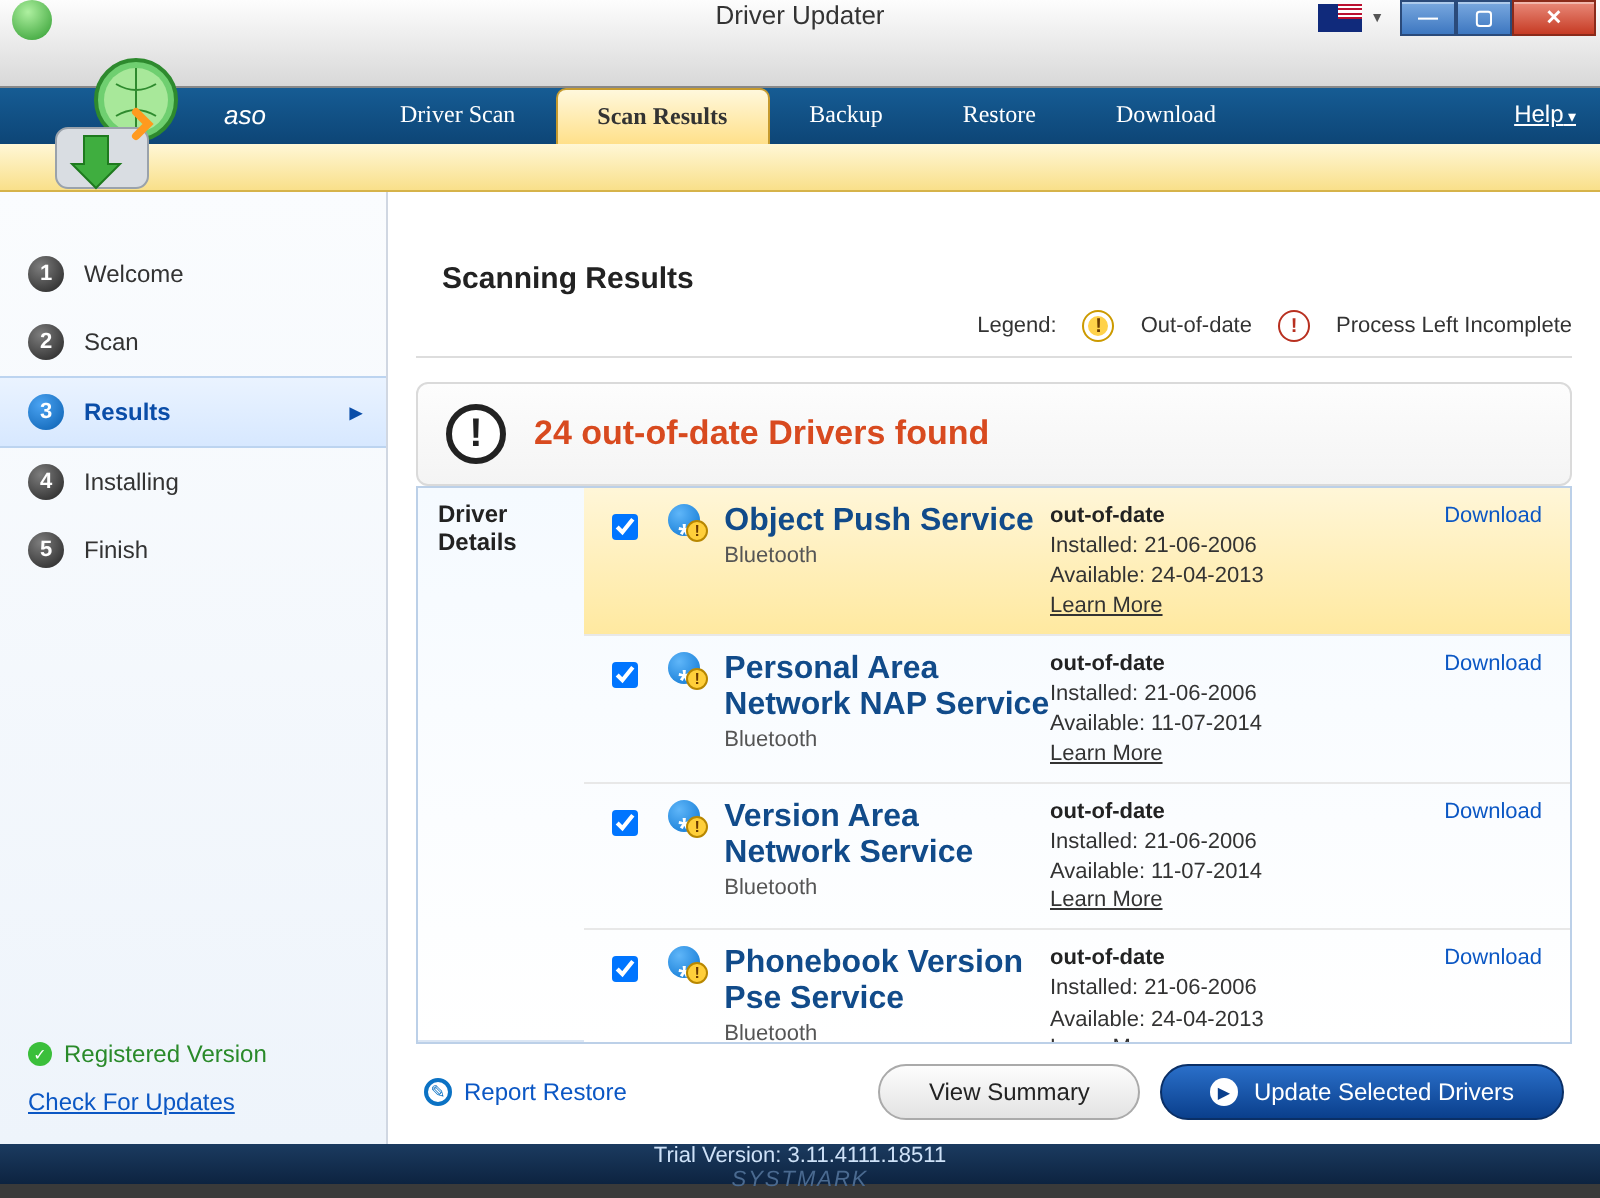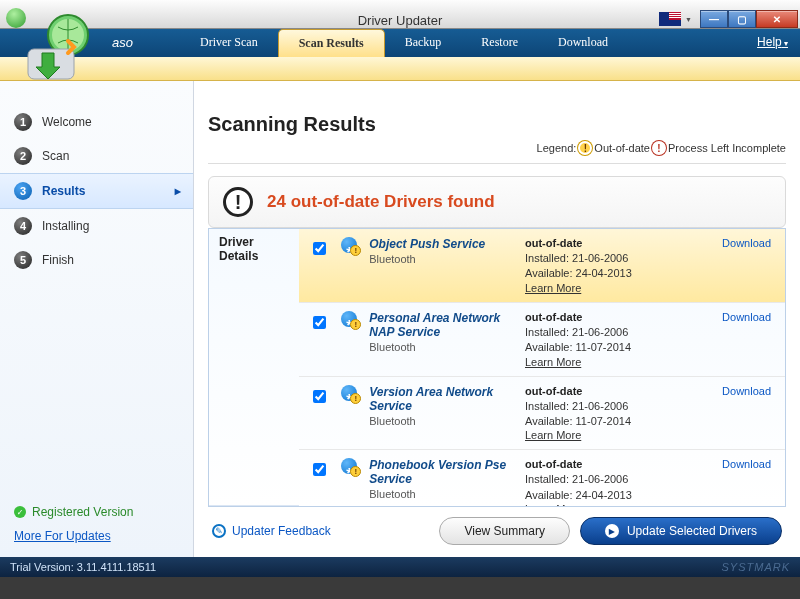--- a/index.html
+++ b/index.html
@@ -6,25 +6,25 @@
   body {
     margin: 0;
     font-family: "Segoe UI", Tahoma, sans-serif;
     background: #3a3a3a;
     width: 800px;
     height: 599px;
     overflow: hidden;
     font-size: 12px;
   }
   .titlebar {
-    height: 29px;
+    height: 44px;
     background: linear-gradient(#fdfdfd, #d8d8d8);
     border-bottom: 1px solid #888;
     display: flex;
-    align-items: flex-end;
+    align-items: flex-start;
     position: relative;
   }
   .titlebar .app-icon {
     width: 20px; height: 20px;
     margin-left: 6px;
     border-radius: 50%;
     background: radial-gradient(circle at 40% 30%, #aef0a0, #2e9b2e);
   }
   .titlebar .title {
     position: absolute; left: 0; right: 0;
@@ -134,22 +134,22 @@
   .content {
     flex:1; padding: 12px 14px 0 14px;
     display:flex; flex-direction:column;
     overflow:hidden;
   }
   .header-row {
     display:flex; align-items:center;
     border-bottom: 1px solid #ddd;
     padding-bottom: 8px;
   }
-  .header-row h2 { margin:0; font-size:20px; color:#222; font-weight:bold; }
-  .legend { margin-left:auto; font-size:11px; color:#333; display:flex; align-items:center; gap:2px;margin-top:48px; }
+  .header-row h2 { margin:13px; font-size:15px; color:#222; font-weight:bold; }
+  .legend { margin-left:auto; font-size:11px; color:#333; display:flex; align-items:center; gap:14px;margin-top:48px; }
   .leg-badge {
     width:14px;height:14px;border-radius:50%;
     background:#ffd24a; border:2px solid #fff;
     box-shadow:0 0 0 1px #cc9a00;
     color:#6a3a00; font-weight:bold; font-size:10px;
     display:flex;align-items:center;justify-content:center;
   }
   .leg-badge.red { background:#fff; color:#b83020; box-shadow:0 0 0 1px #b83020; }
   .banner {
     margin-top:12px;
@@ -193,21 +193,21 @@
     color:#fff; font-size:11px; font-weight:bold;
     display:flex;align-items:center;justify-content:center;
   }
   .bt-icon .warn {
     position:absolute; bottom:-3px; right:0;
     width:11px;height:11px;border-radius:50%;
     background:#ffcf3a; border:1px solid #b88700;
     color:#6a3a00; font-size:8px; font-weight:bold;
     display:flex;align-items:center;justify-content:center;
   }
-  .drv-name { font-weight:bold; color:#114b8a; font-size:12px; margin-bottom:2px;font-style:italic; }
+  .drv-name { font-weight:bold; color:#114b8a; font-size:16px; margin-bottom:2px; }
   .drv-cat { color:#555; }
   .status { color:#222; }
   .status .lbl { font-weight:bold; margin-bottom:2px; }
   .status .meta { color:#333; line-height:1.4; }
   .learnmore { color:#333; text-decoration:underline; }
   .dl { color:#0b57c4; text-align:right; padding-right:4px; }
   .footer {
     display:flex; align-items:center;
     padding: 10px 4px 12px 4px;
     gap:10px;
@@ -226,21 +226,21 @@
   }
   .btn.primary .play {
     width:14px;height:14px;border-radius:50%;background:#fff;color:#0a3f8c;
     font-size:8px;display:flex;align-items:center;justify-content:center;
   }
   .statusbar {
     height: 20px;
     background: linear-gradient(#1b3b60,#0d2340);
     color:#cfe2f8; font-size:11px;
     display:flex; align-items:center; padding-left:10px;
-    justify-content:space-between; padding-right:10px;
+    justify-content:space-between; padding-right:10px;flex-direction:column;
   }
   .statusbar .wm { color:#4a6a90; font-style:italic; letter-spacing:1px; }
 </style>
 </head>
 <body>
 
 <div class="titlebar">
   <div class="app-icon"></div>
   <div class="title">Driver Updater</div>
   <div class="win-btns">
@@ -298,21 +298,21 @@
         <span class="step-num">5</span>
         <span>Finish</span>
       </div>
     </div>
 
     <div class="sidebar-bottom">
       <div class="registered">
         <span class="dot">✓</span>
         <span>Registered Version</span>
       </div>
-      <a class="check-updates">More For Updates</a>
+      <a class="check-updates">Check For Updates</a>
     </div>
   </div>
 
   <div class="content">
     <div class="header-row">
       <h2>Scanning Results</h2>
       <div class="legend">
         <span>Legend:</span>
         <span class="leg-badge">!</span>
         <span>Out-of-date</span>
@@ -380,21 +380,21 @@
             </div>
             <div class="status"><div class="lbl">out-of-date</div><div class="meta">Installed: 21-06-2006</div><div class="meta">Available: 24-04-2013</div><a class="learnmore">Learn More</a></div>
             <div class="dl"><a>Download</a></div>
           </div>
         </div>
     </div>
 
     <div class="footer">
       <div class="report">
         <span class="ricon">✎</span>
-        <span>Updater Feedback</span>
+        <span>Report Restore</span>
       </div>
       <div style="flex:1"></div>
       <button class="btn">View Summary</button>
       <button class="btn primary">
         <span class="play">▶</span>
         <span>Update Selected Drivers</span>
       </button>
     </div>
   </div>
 </div>

